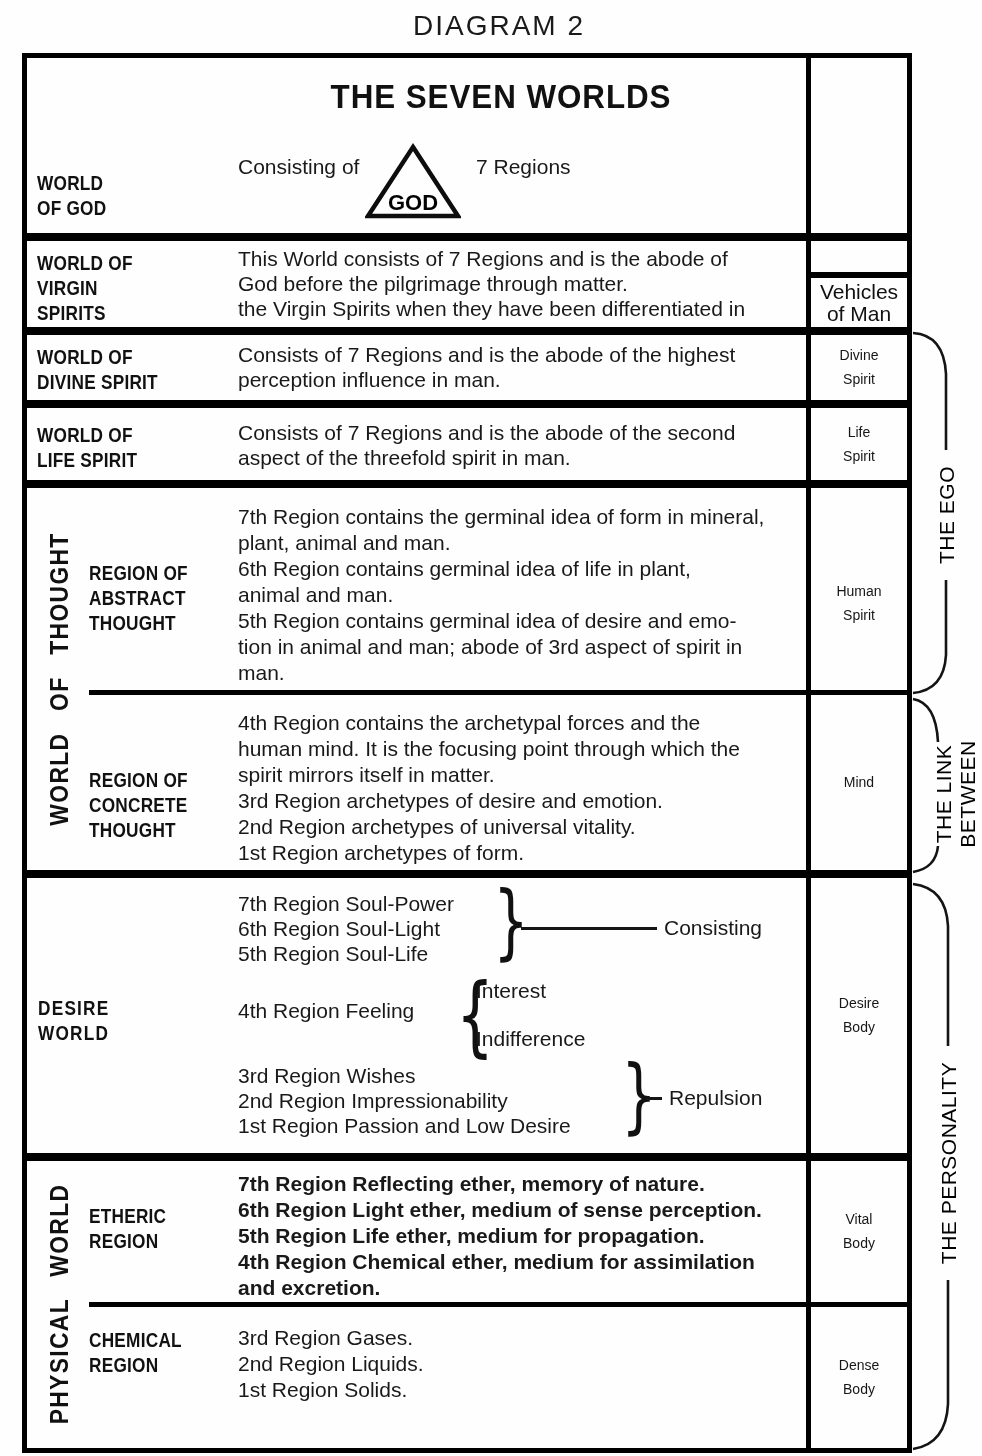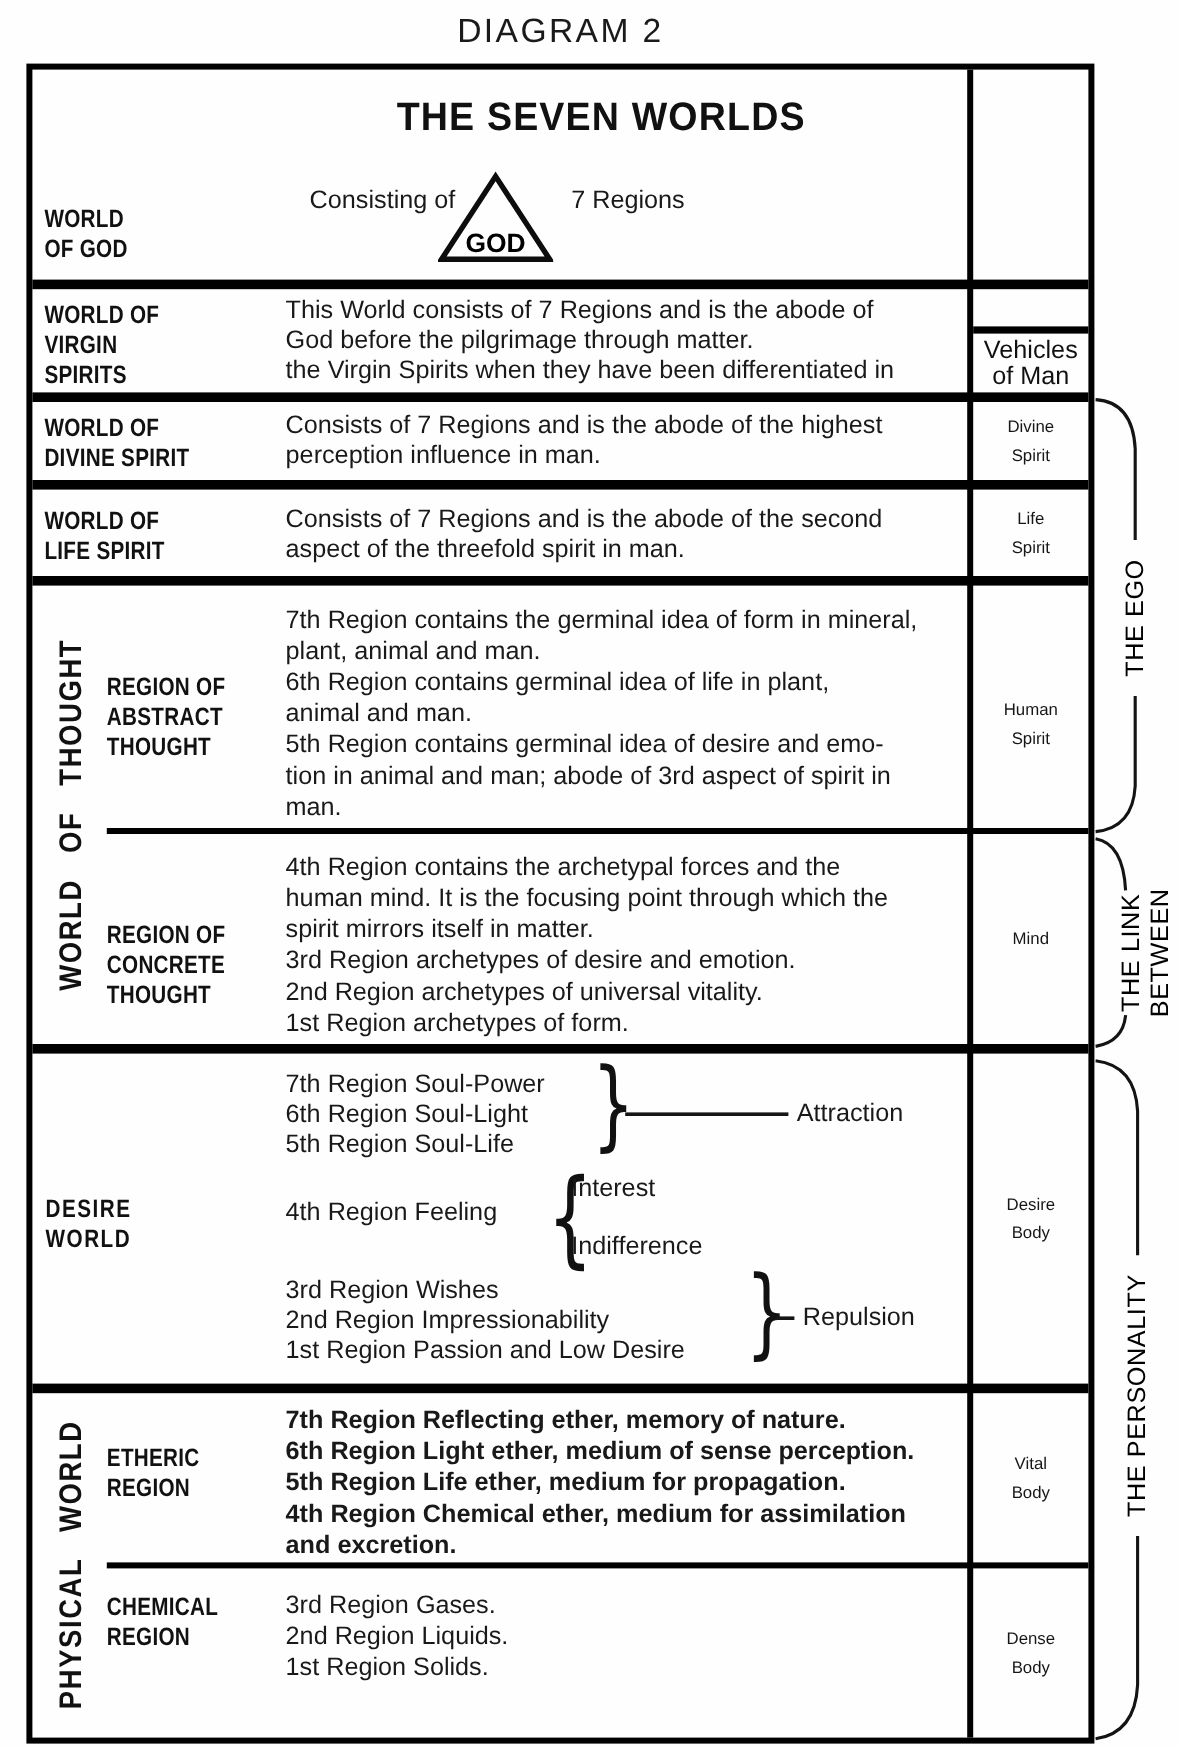--- a/index.html
+++ b/index.html
@@ -1,20 +1,20 @@
 <!DOCTYPE html>
 <html><head>
 <meta charset="utf-8">
 <style>
   html,body{margin:0;padding:0;background:#ffffff;}
   #page{position:relative;width:982px;height:1456px;background:#fefefe;color:#111;
         font-family:"Liberation Sans",sans-serif;overflow:hidden;}
   .abs{position:absolute;}
   #doc-title{position:absolute;top:10px;left:0;width:934px;text-align:center;
-             font-size:28px;letter-spacing:2px;color:#1a1a1a;}
+             font-size:28px;letter-spacing:2px;color:#1a1a1a;padding-left:32px;}
   #table{position:absolute;left:22px;top:53px;width:880px;height:1390px;border:5px solid #000;}
   .row{position:absolute;left:0;right:0;}
   .hdiv{position:absolute;left:0;right:0;height:8px;background:#000;z-index:3;}
   .subdiv{position:absolute;left:62px;right:0;height:5px;background:#000;z-index:3;}
   .vline{position:absolute;left:779px;top:0;bottom:0;width:5px;background:#000;z-index:2;}
   .lbl{position:absolute;font-weight:bold;font-size:21px;line-height:25px;letter-spacing:.3px;
        transform:scaleX(.82);transform-origin:0 0;white-space:nowrap;}
   .body{position:absolute;font-size:21px;line-height:26px;white-space:nowrap;color:#191919;}
   .body.lh25 div{line-height:25px;}
   .veh{position:absolute;left:784px;width:96px;text-align:center;font-size:14px;line-height:24px;color:#161616;}
@@ -40,21 +40,21 @@
   <div id="table">
 
     <div class="vline"></div>
 
     <div class="row" style="top:0;height:175px;">
       <div class="heading" style="left:174px;top:20px;width:600px;">THE SEVEN WORLDS</div>
       <div class="lbl" style="left:10px;top:112px;">
         <div>WORLD</div>
         <div>OF GOD</div>
       </div>
-      <div class="body" style="left:211px;top:96px;margin-left:20px;">Consisting of</div>
+      <div class="body" style="left:211px;top:96px;">Consisting of</div>
       <svg class="abs" style="left:338px;top:84px;" width="96" height="78">
         <polygon points="48,5 93,74 3,74" fill="none" stroke="#0d0d0d" stroke-width="4.5"></polygon>
         <text x="48" y="68" text-anchor="middle" font-size="22" font-weight="bold">GOD</text>
       </svg>
       <div class="body" style="left:449px;top:96px;">7 Regions</div>
     </div>
     <div class="hdiv" style="top:175px;"></div>
 
     <div class="row" style="top:183px;height:86px;">
       <div class="lbl" style="left:10px;top:9px;">
@@ -155,21 +155,21 @@
         <div>WORLD</div>
       </div>
 
       <div class="body lh25" style="left:211px;top:13px;">
         <div>7th Region Soul-Power</div>
         <div>6th Region Soul-Light</div>
         <div>5th Region Soul-Life</div>
       </div>
       <div class="curly" style="left:458px;top:4px;">}</div>
       <div class="dash" style="left:494px;top:49px;width:136px;"></div>
-      <div class="body" style="left:637px;top:37px;">Attraction</div>
+      <div class="body" style="left:637px;top:37px;">Consisting</div>
 
       <div class="body" style="left:211px;top:120px;">4th Region Feeling</div>
       <div class="curly" style="left:420px;top:95px;font-size:88px;line-height:84px;">{</div>
       <div class="body" style="left:449px;top:100px;text-align:right;">Interest</div>
       <div class="body" style="left:449px;top:148px;">Indifference</div>
 
       <div class="body lh25" style="left:211px;top:185px;">
         <div>3rd Region Wishes</div>
         <div>2nd Region Impressionability</div>
         <div>1st Region Passion and Low Desire</div>

